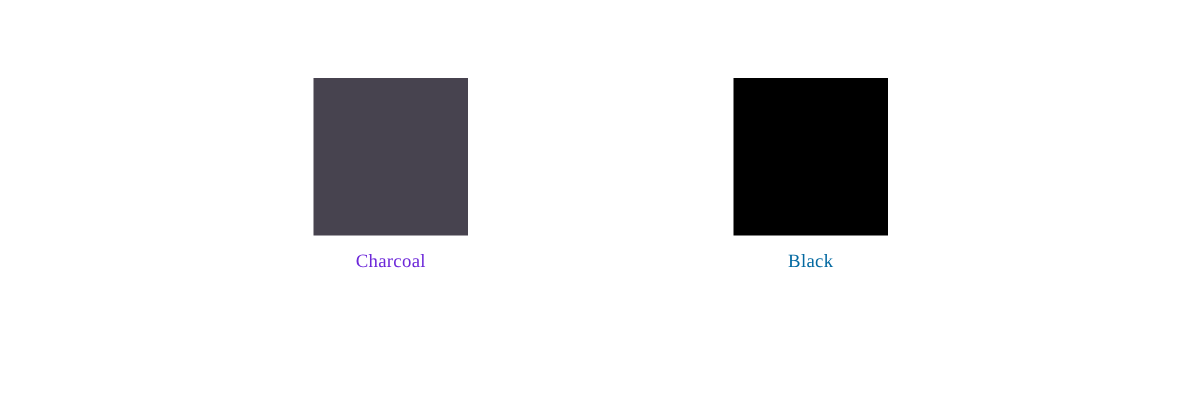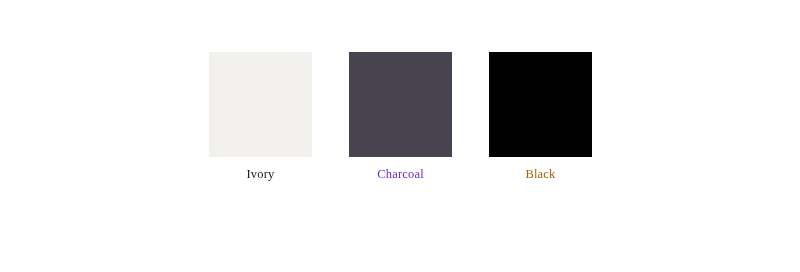--- a/index.html
+++ b/index.html
@@ -59,30 +59,26 @@
     white-space: nowrap;
   }
 </style>
 </head>
 <body style="background-color: rgb(255, 255, 255);">
 
 <div id="palette-canvas">
 
   <div id="swatch-row">
 
-    <div class="swatch-item">
-      <div class="swatch-chip" style="background-color: rgb(242, 241, 238);"></div>
-      <div class="swatch-label" style="color: rgb(27, 27, 27);">Ivory</div>
-    </div>
 
     <div class="swatch-item">
       <div class="swatch-chip" style="background-color: rgb(71, 67, 79);"></div>
       <div class="swatch-label" style="color: #6d28d9;">Charcoal</div>
     </div>
 
     <div class="swatch-item">
       <div class="swatch-chip" style="background-color: rgb(0, 0, 0);"></div>
-      <div class="swatch-label" style="color: #a16207;">Black</div>
+      <div class="swatch-label" style="color: #0369a1;">Black</div>
     </div>
 
   </div>
 
 </div>
 
 </body></html>

